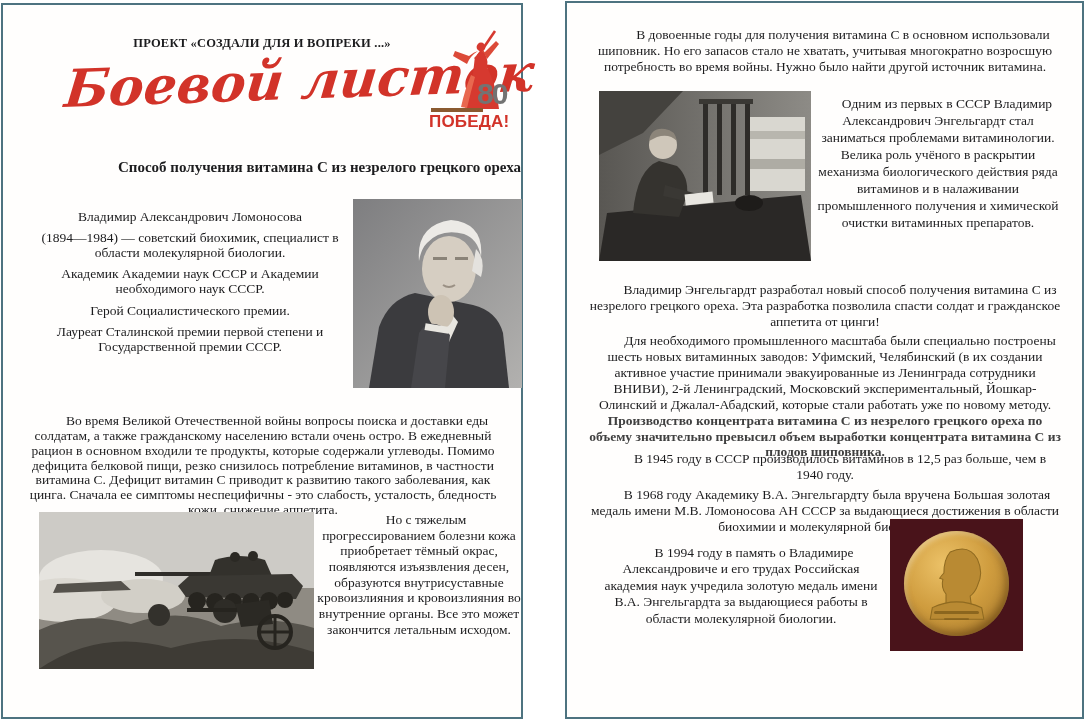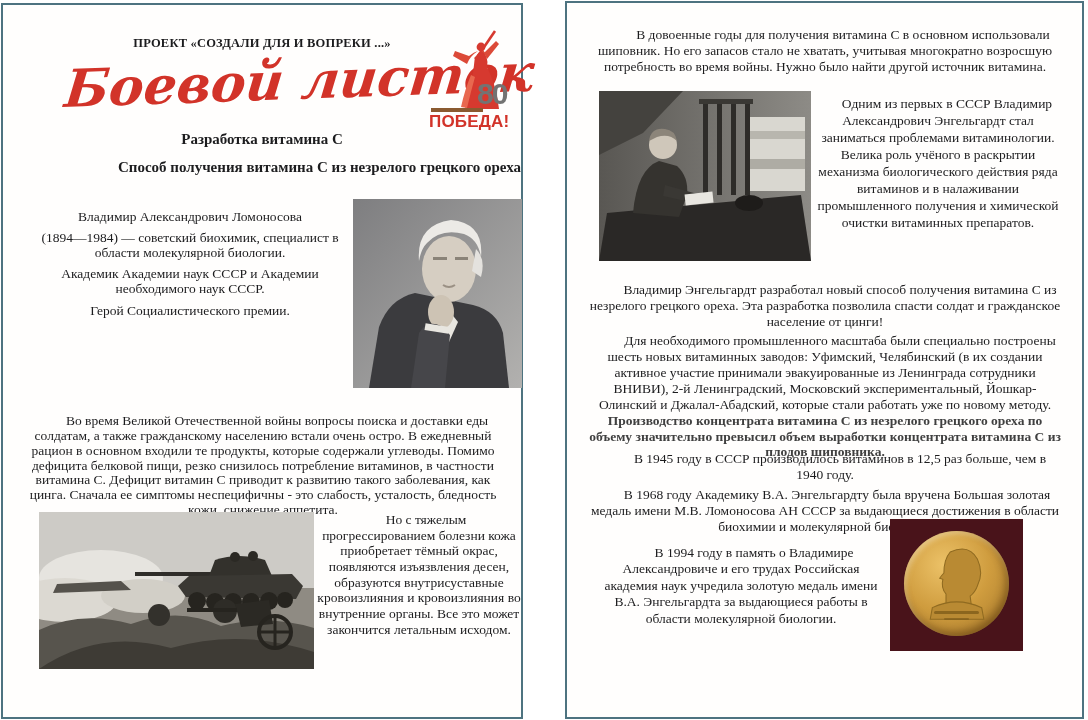--- a/index.html
+++ b/index.html
@@ -91,28 +91,28 @@
         <path d="M27 22 Q19 27 16 35 L2 27 L4 22 L18 27 Q23 23 27 22 Z" fill="#dc4a38"></path>
         <path d="M30 22 Q38 26 36 38 Q45 55 48 80 L14 80 Q21 56 23 36 Q23 26 30 22 Z" fill="#d6392f"></path>
         <path d="M33 24 L45 12 L48 15 L36 30 Z" fill="#dc4a38"></path>
         <path d="M20 46 Q14 60 10 78 L16 79 Q20 62 24 48 Z" fill="#e8684f"></path>
       </svg>
       <div class="logo-80">80</div>
       <div class="logo-base"></div>
       <div class="logo-pobeda">ПОБЕДА!</div>
     </div>
 
-    <div class="abs title1">Разработка витамина С</div>
     <div class="abs title2">Способ получения витамина С из незрелого грецкого ореха</div>
 
     <div class="abs bio body-txt">
       <p class="bold" style="font-weight:normal;">Владимир Александрович Ломоносова</p>
       <p>(1894—1984) — советский биохимик, специалист в области молекулярной биологии.</p>
       <p>Академик Академии наук СССР и Академии необходимого наук СССР.</p>
       <p>Герой Социалистического премии.</p>
+      <p>Лауреат Сталинской премии первой степени и Государственной премии СССР.</p>
     </div>
 
     <div class="abs portrait-box">
       <svg width="169" height="189" viewBox="0 0 169 189">
         <defs>
           <linearGradient id="pg" x1="0" y1="0" x2="1" y2="1">
             <stop offset="0" stop-color="#7e7e80"></stop>
               <stop offset="1" stop-color="#b2b1af"></stop>
           </linearGradient>
         </defs>
@@ -194,21 +194,21 @@
         <path d="M50 50 Q52 36 66 38 Q76 39 78 50 Q70 42 58 46 Z" fill="#8c857a"></path>
         <path d="M34 122 Q38 78 60 70 L78 75 Q90 86 88 104 L80 126 Z" fill="#35332f"></path>
         <path d="M66 94 L102 104 L100 113 L64 105 Z" fill="#3a3834"></path>
         <rect x="86" y="102" width="28" height="11" fill="#e8e6e0" transform="rotate(-6 100 107)"></rect>
         <ellipse cx="150" cy="112" rx="14" ry="8" fill="#1e1c1a"></ellipse>
       </svg>
     </div>
 
     <p class="abs vita body-txt">Одним из первых в СССР Владимир Александрович Энгельгардт стал заниматься проблемами витаминологии. Велика роль учёного в раскрытии механизма биологического действия ряда витаминов и в налаживании промышленного получения и химической очистки витаминных препаратов.</p>
 
-    <p class="abs method body-txt">Владимир Энгельгардт разработал новый способ получения витамина С из незрелого грецкого ореха. Эта разработка позволила спасти солдат и гражданское население от цинги!</p>
+    <p class="abs method body-txt">Владимир Энгельгардт разработал новый способ получения витамина С из незрелого грецкого ореха. Эта разработка позволила спасти солдат и гражданское аппетита от цинги!</p>
 
     <p class="abs factories body-txt"><span>Для необходимого промышленного масштаба были специально построены шесть новых витаминных заводов: Уфимский, Челябинский (в их создании активное участие принимали эвакуированные из Ленинграда сотрудники ВНИВИ), 2-й Ленинградский, Московский экспериментальный, Йошкар-Олинский и Джалал-Абадский, которые стали работать уже по новому методу.</span> <span class="red-txt">Производство концентрата витамина С из незрелого грецкого ореха по объему значительно превысил объем выработки концентрата витамина С из плодов шиповника.</span></p>
 
     <p class="abs p1945 body-txt">В 1945 году в СССР производилось витаминов в 12,5 раз больше, чем в 1940 году.</p>
 
     <p class="abs p1968 body-txt">В 1968 году Академику В.А. Энгельгардту была вручена Большая золотая медаль имени М.В. Ломоносова АН СССР за выдающиеся достижения в области биохимии и молекулярной биологии.</p>
 
     <p class="abs p1994 body-txt">В 1994 году в память о Владимире Александровиче и его трудах Российская академия наук учредила золотую медаль имени В.А. Энгельгардта за выдающиеся работы в области молекулярной биологии.</p>
 
     <div class="abs medal-box">

